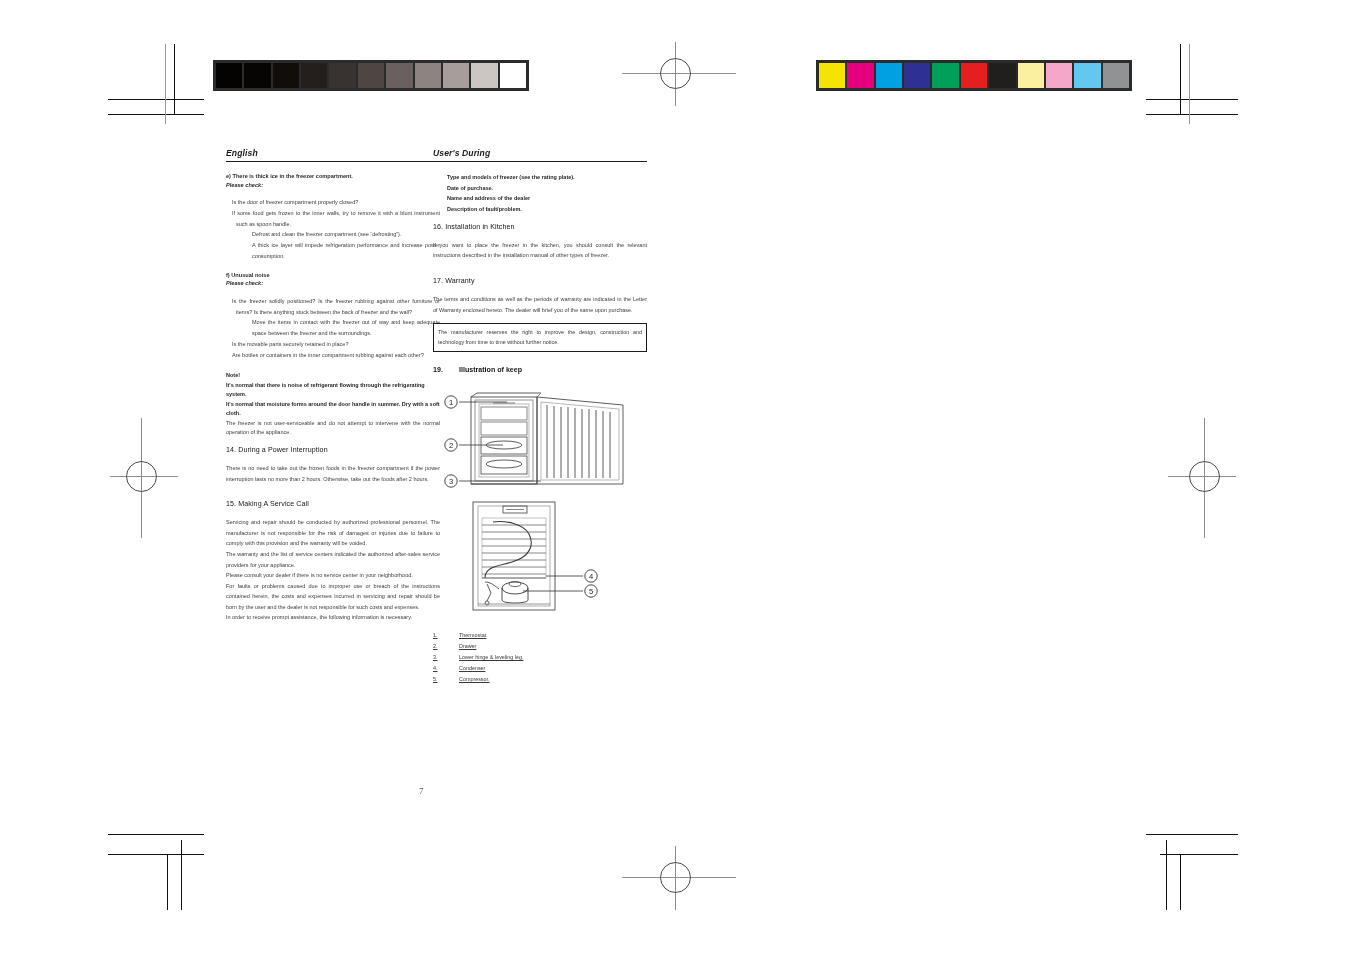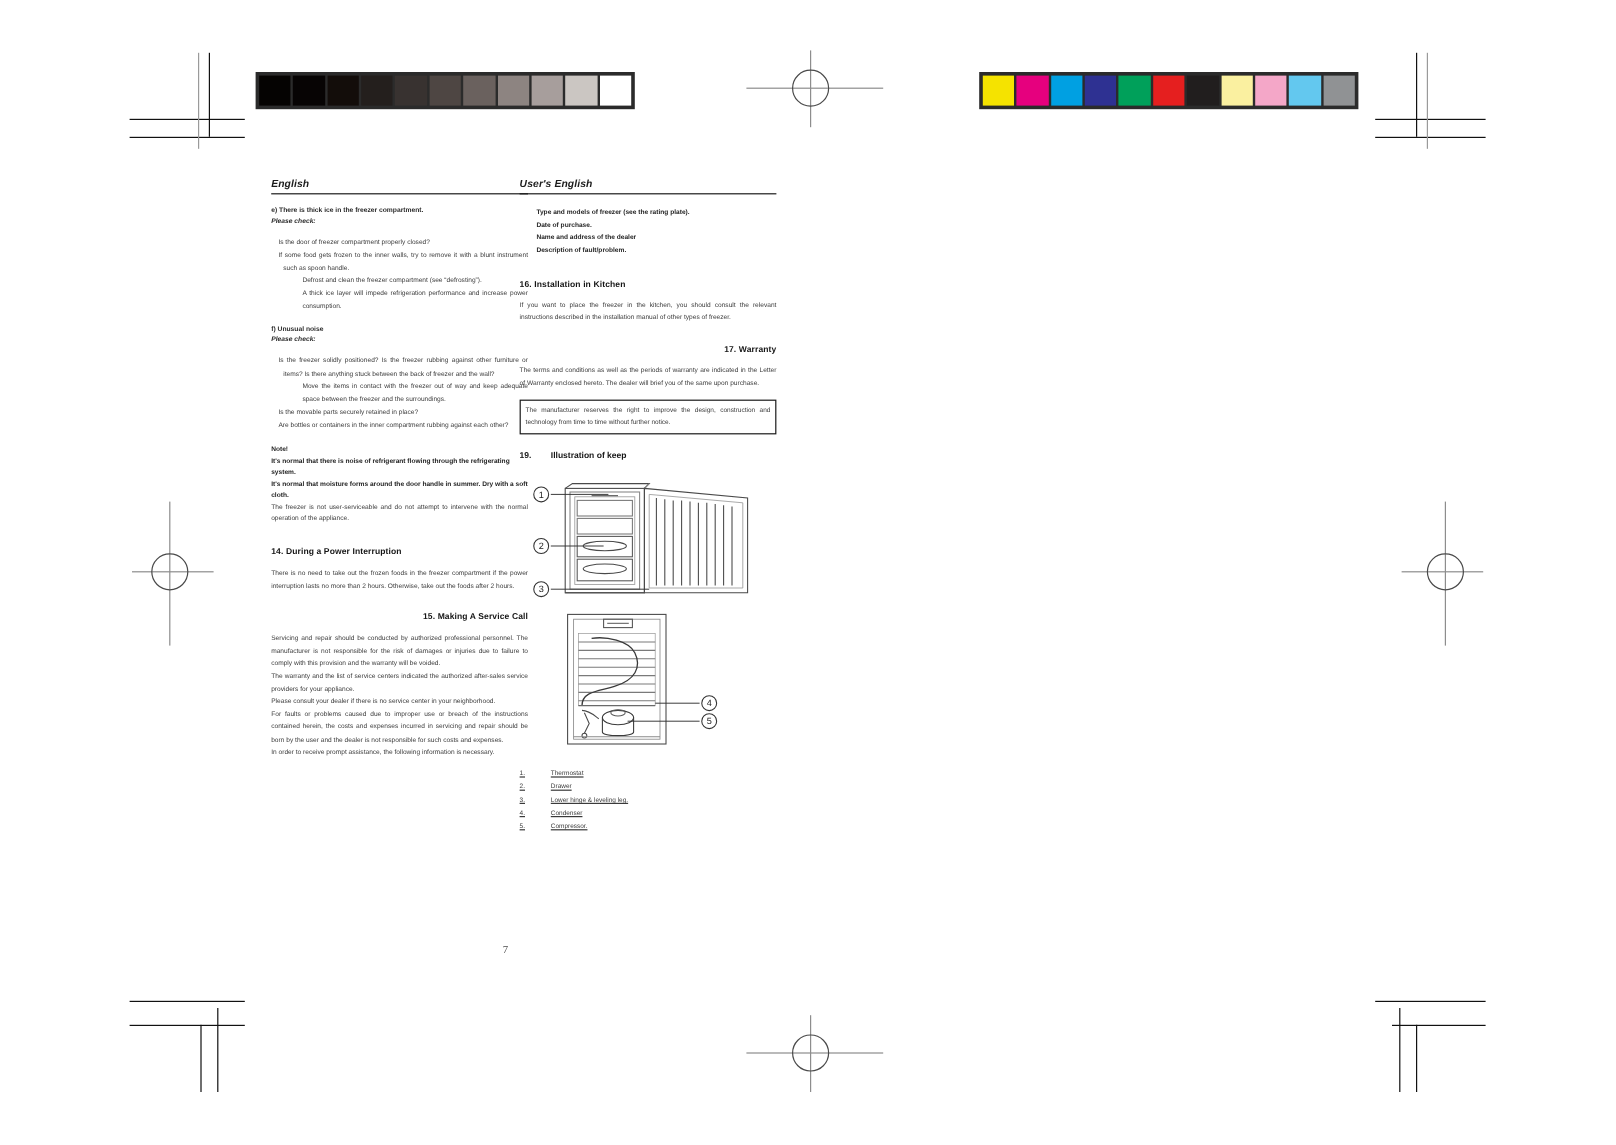--- a/index.html
+++ b/index.html
@@ -100,26 +100,26 @@
   .note-block .nn {
     font-size: 5.5px;
     color: #3c3c3c;
     line-height: 1.8;
     margin: 0;
     text-align: justify;
   }
 
   .sec-title {
     font-size: 7.1px;
-    font-weight: bold;
+    font-weight: normal;
     color: #151515;
-    margin: 18px 0 9px 0;
+    margin: 8px 0 9px 0;
     letter-spacing: .1px;
   }
-  .sec-title.pad { margin-top: 16px; text-align: right; }
+  .sec-title.pad { margin-top: 16px; }
 
   .body-p {
     font-size: 5.5px;
     color: #3c3c3c;
     line-height: 1.92;
     text-align: justify;
     margin: 0 0 7px 0;
   }
   .body-p.tight { margin-bottom: 0; }
 
@@ -301,21 +301,21 @@
 
     <div class="sec-title pad">15. Making A Service Call</div>
     <div class="body-p tight">Servicing and repair should be conducted by authorized professional personnel. The manufacturer is not responsible for the risk of damages or injuries due to failure to comply with this provision and the warranty will be voided.</div>
     <div class="body-p tight">The warranty and the list of service centers indicated the authorized after-sales service providers for your appliance.</div>
     <div class="body-p tight">Please consult your dealer if there is no service center in your neighborhood.</div>
     <div class="body-p tight">For faults or problems caused due to improper use or breach of the instructions contained herein, the costs and expenses incurred in servicing and repair should be born by the user and the dealer is not responsible for such costs and expenses.</div>
     <div class="body-p tight">In order to receive prompt assistance, the following information is necessary.</div>
   </div>
 
   <div class="col col-right">
-    <div class="col-head">User's English</div>
+    <div class="col-head">User's During</div>
     <div class="col-rule"></div>
 
     <ul class="bullets">
       <li>Type and models of freezer (see the rating plate).</li>
       <li>Date of purchase.</li>
       <li>Name and address of the dealer</li>
       <li>Description of fault/problem.</li>
     </ul>
 
     <div class="sec-title">16. Installation in Kitchen</div>

